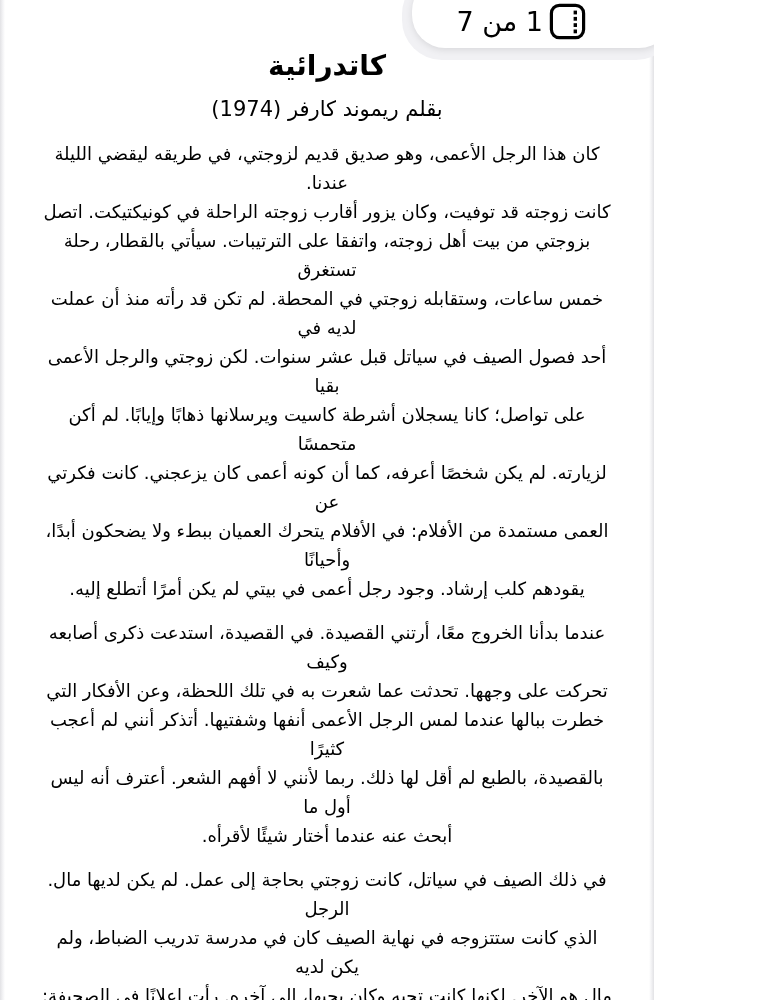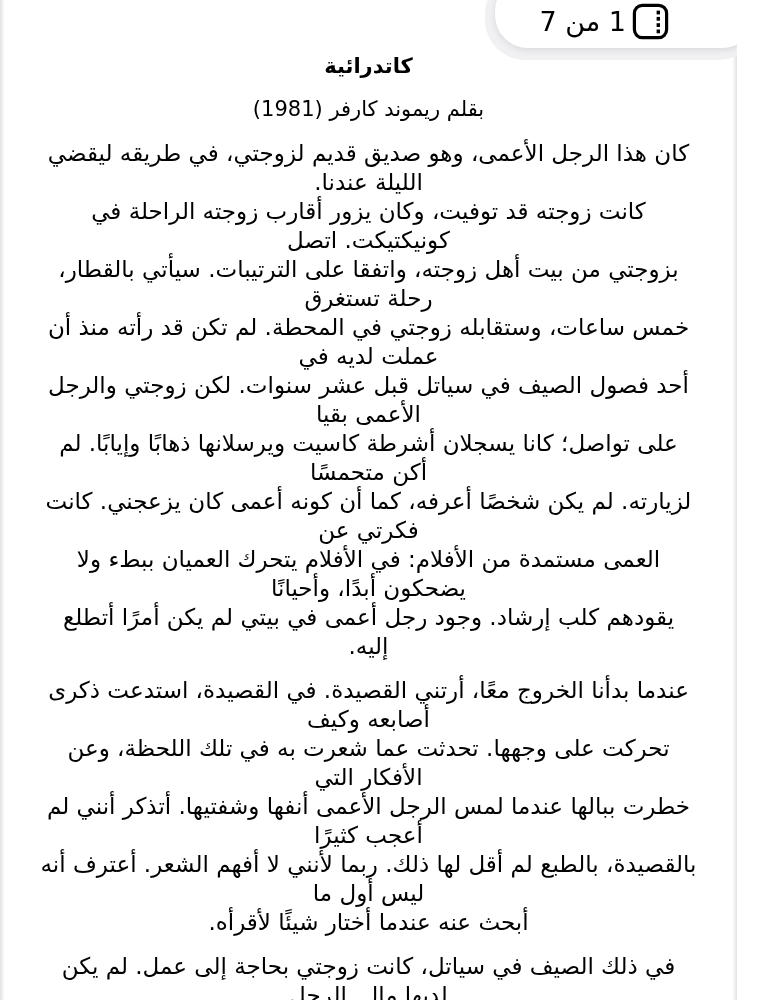--- a/index.html
+++ b/index.html
@@ -5,21 +5,21 @@
   html, body { margin: 0; padding: 0; }
   body {
     width: 769px; height: 1000px;
     background: #ffffff;
     font-family: "DejaVu Sans", sans-serif;
     color: #000;
     overflow: hidden;
   }
   .page {
     position: relative;
-    width: 737px; height: 1000px;
+    width: 654px; height: 1000px;
     background: #ffffff;
     overflow: hidden;
   }
   
   .edge { position: absolute; top: 0; bottom: 0; width: 5px; }
   .edge-left  { left: 0;  background: linear-gradient(to right, #e2e2e5 0%, #f3f3f5 55%, #ffffff 100%); }
   .edge-right { right: 0; background: linear-gradient(to left,  #e2e2e5 0%, #f3f3f5 55%, #ffffff 100%); }
 
   
   .pill-halo {
@@ -56,33 +56,33 @@
 
   
   .article {
     position: absolute;
     top: 0; left: 40px; right: 40px;
     direction: rtl;
     text-align: center;
     color: #000;
   }
   .doc-title {
-    font-size: 21px;
+    font-size: 28px;
     font-weight: 700;
     line-height: 30px;
     margin: 51px 0 4px 0;
   }
   .byline {
     font-size: 21px;
     font-weight: 400;
     line-height: 30px;
     margin: 13px 0 0 0;
   }
   .para {
-    font-size: 23px;
+    font-size: 18px;
     line-height: 29px;
     margin: 15px 0 0 0;
     white-space: pre-line;
   }
 </style>
 </head>
 <body>
 
 <div class="page">
 
@@ -98,21 +98,21 @@
         <rect x="24.6" y="13.9" width="3.4" height="3.8" fill="#000"></rect>
         <rect x="24.6" y="20.2" width="3.4" height="3.8" fill="#000"></rect>
         <rect x="24.6" y="26.5" width="3.4" height="3.8" fill="#000"></rect>
       </svg>
     </span>
     <span class="pill-label">1 من 7</span>
   </button>
 
   <article class="article" dir="rtl">
     <h1 class="doc-title">كاتدرائية</h1>
-    <p class="byline">بقلم ريموند كارفر (1981)</p>
+    <p class="byline">بقلم ريموند كارفر (1974)</p>
     <p class="para">كان هذا الرجل الأعمى، وهو صديق قديم لزوجتي، في طريقه ليقضي الليلة عندنا.
 كانت زوجته قد توفيت، وكان يزور أقارب زوجته الراحلة في كونيكتيكت. اتصل
 بزوجتي من بيت أهل زوجته، واتفقا على الترتيبات. سيأتي بالقطار، رحلة تستغرق
 خمس ساعات، وستقابله زوجتي في المحطة. لم تكن قد رأته منذ أن عملت لديه في
 أحد فصول الصيف في سياتل قبل عشر سنوات. لكن زوجتي والرجل الأعمى بقيا
 على تواصل؛ كانا يسجلان أشرطة كاسيت ويرسلانها ذهابًا وإيابًا. لم أكن متحمسًا
 لزيارته. لم يكن شخصًا أعرفه، كما أن كونه أعمى كان يزعجني. كانت فكرتي عن
 العمى مستمدة من الأفلام: في الأفلام يتحرك العميان ببطء ولا يضحكون أبدًا، وأحيانًا
 يقودهم كلب إرشاد. وجود رجل أعمى في بيتي لم يكن أمرًا أتطلع إليه.</p>
     <p class="para">عندما بدأنا الخروج معًا، أرتني القصيدة. في القصيدة، استدعت ذكرى أصابعه وكيف

